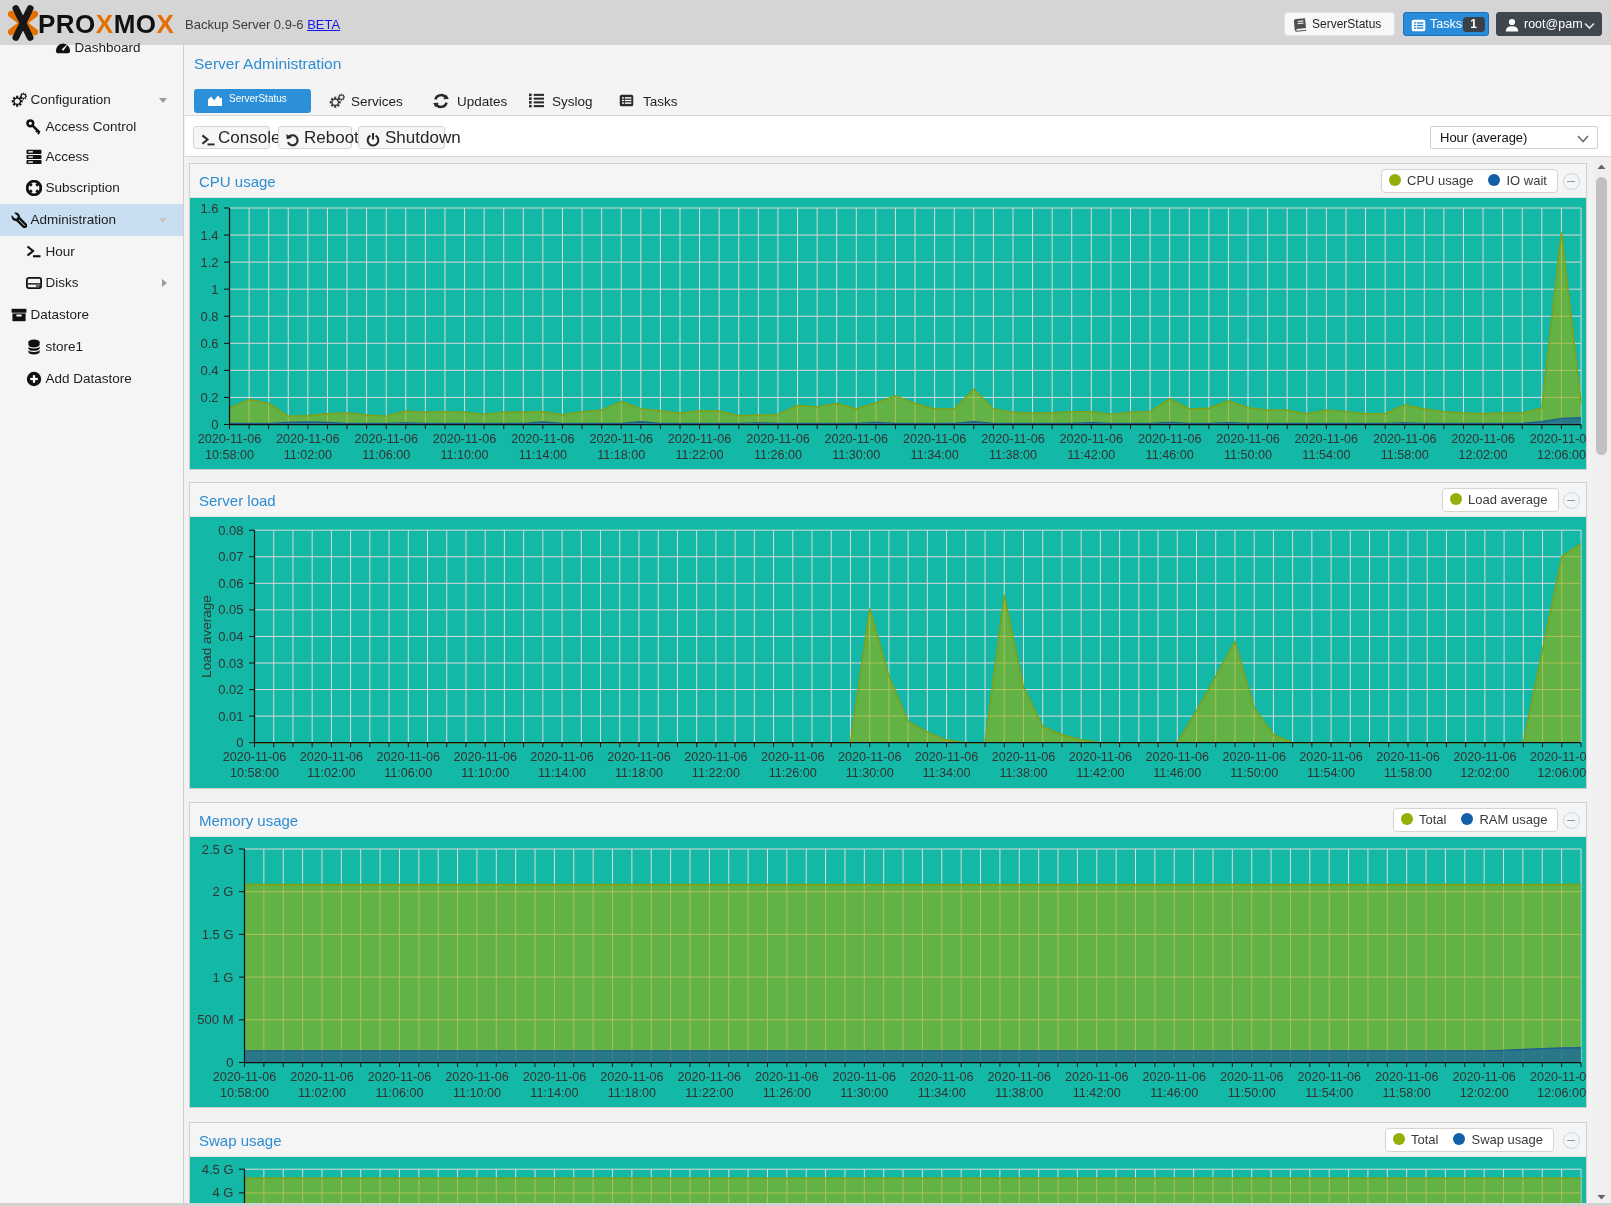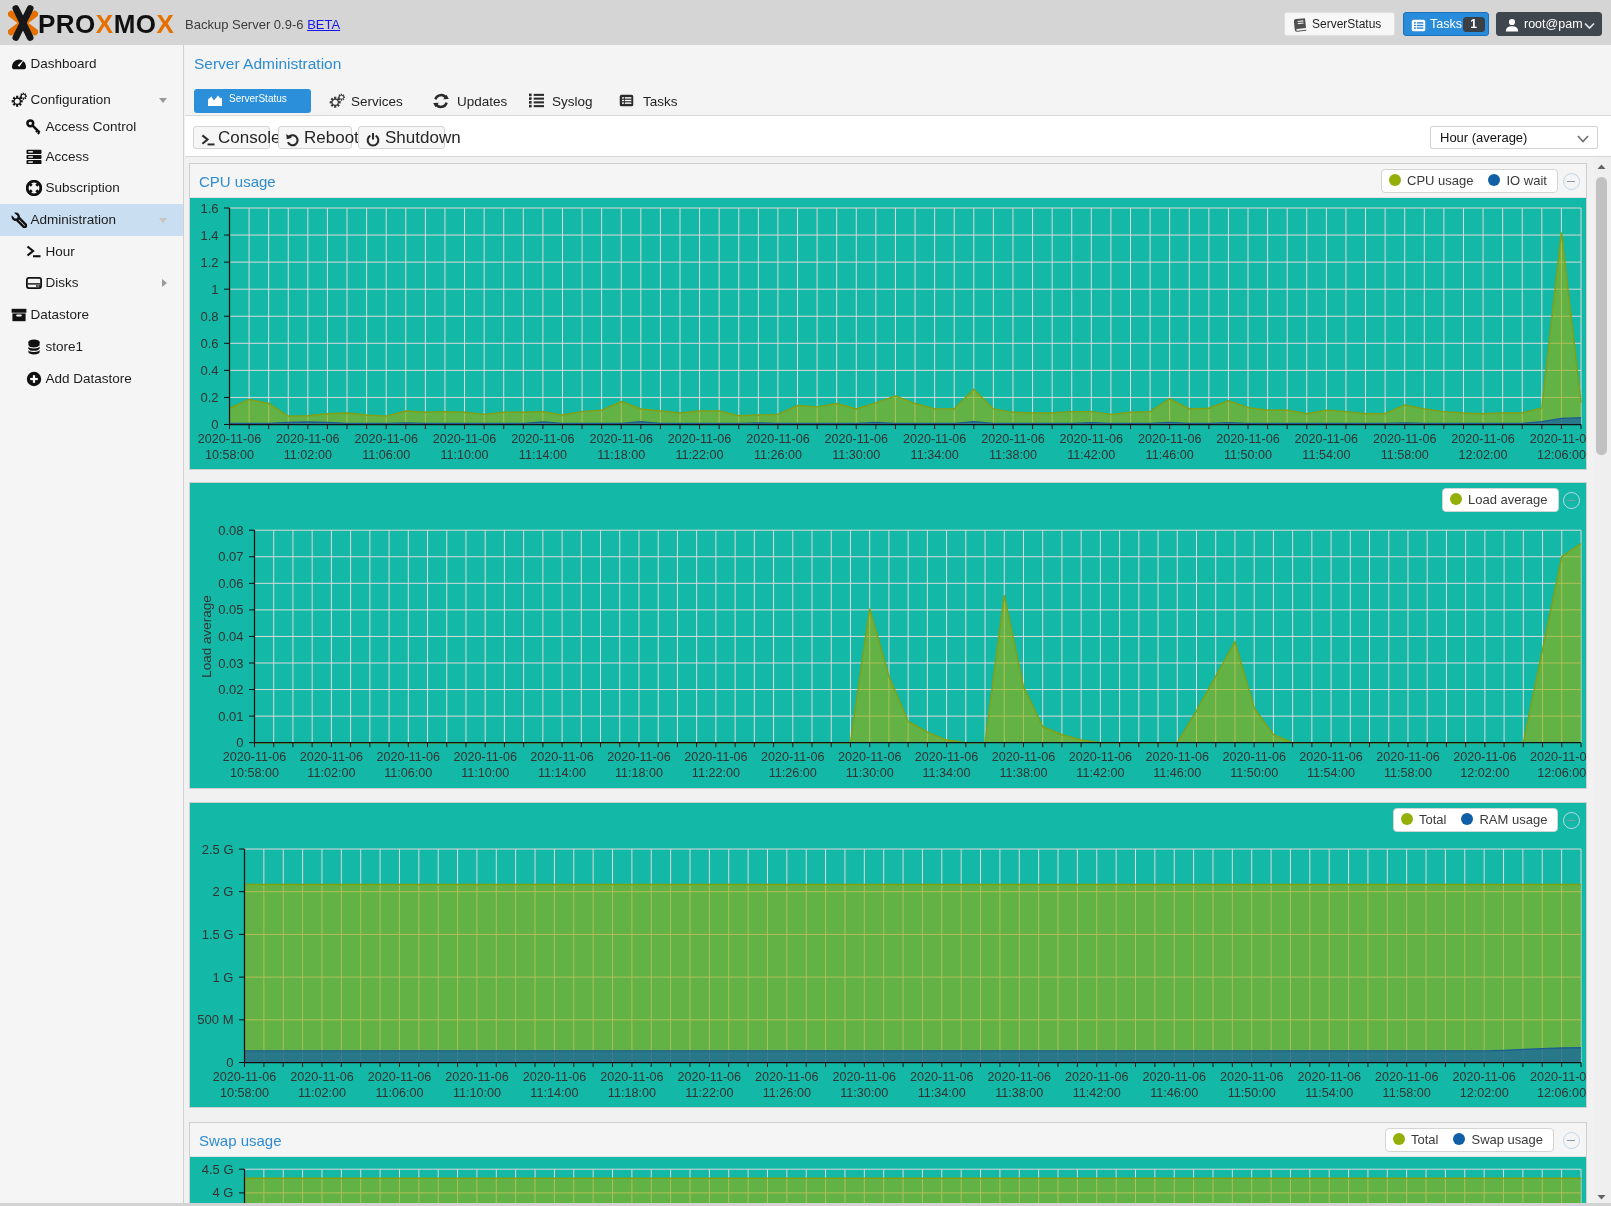--- a/index.html
+++ b/index.html
@@ -63,21 +63,21 @@
           <path d="M0.8 13.5 Q0.8 8.2 7 8.2 Q13.2 8.2 13.2 13.5 Z" fill="#fff"></path>
         </svg>
       </span>
       <span style="position:absolute;left:27px">root@pam</span>
       <svg width="11" height="8" viewBox="0 0 11 8" style="position:absolute;right:6px;top:9px">
         <path d="M1 1.5 L5.5 6 L10 1.5" fill="none" stroke="#dfe3e6" stroke-width="1.7"></path>
       </svg>
     </div>
   </div>
 <div class="abs sidebar"></div>
-<div class="navrow" style="top:48px;">
+<div class="navrow" style="top:32px;margin-left:44px;">
     <span class="ic" style="left:11px">
       <svg width="16" height="16" viewBox="0 0 16 16">
         <path d="M1.2 12.2 A 7 7 0 1 1 14.8 12.2 L13.6 13.3 L2.4 13.3 Z" fill="#111"></path>
         <path d="M6.6 9.4 L13.2 3.2 L8.5 10.8 Z" fill="#fff"></path>
       </svg>
     </span>
     <span class="tx" style="left:30.5px">Dashboard</span>
   </div>
 <div class="navrow" style="top:84px;">
     <span class="ic" style="left:11px">
@@ -341,20 +341,23 @@
         <text x="1214.72" y="245" text-anchor="middle" font-size="12.6" fill="#333333">2020-11-06</text>
         <text x="1214.72" y="261" text-anchor="middle" font-size="12.6" fill="#333333">11:58:00</text>
         <text x="1293.07" y="245" text-anchor="middle" font-size="12.6" fill="#333333">2020-11-06</text>
         <text x="1293.07" y="261" text-anchor="middle" font-size="12.6" fill="#333333">12:02:00</text>
         <text x="1371.41" y="245" text-anchor="middle" font-size="12.6" fill="#333333">2020-11-06</text>
         <text x="1371.41" y="261" text-anchor="middle" font-size="12.6" fill="#333333">12:06:00</text>
       </svg>
     </div>
   </div>
 <div class="panel" style="top:482px;height:307px">
+    <div class="phead">
+      <span class="ptitle">Server load</span>
+    </div>
     <div class="legend" style="left:1252px"><span style="margin-left:7px"><span class="ldot" style="background:#94ae0a"></span></span><span style="margin-left:6px;margin-right:10px">Load average</span></div>
     <div class="ctool" style="left:1373px"></div>
     <div style="position:absolute;left:0;top:34px;width:1396px;height:272px;overflow:hidden">
       <svg width="1396" height="272" viewBox="0 0 1396 272" style="position:absolute;left:0;top:0;font-family:'Liberation Sans',sans-serif">
         <path d="M83.72 13.2V225.7 M102.95 13.2V225.7 M122.17 13.2V225.7 M141.4 13.2V225.7 M160.62 13.2V225.7 M179.85 13.2V225.7 M199.07 13.2V225.7 M218.3 13.2V225.7 M237.52 13.2V225.7 M256.75 13.2V225.7 M275.97 13.2V225.7 M295.2 13.2V225.7 M314.42 13.2V225.7 M333.64 13.2V225.7 M352.87 13.2V225.7 M372.09 13.2V225.7 M391.32 13.2V225.7 M410.54 13.2V225.7 M429.77 13.2V225.7 M448.99 13.2V225.7 M468.22 13.2V225.7 M487.44 13.2V225.7 M506.67 13.2V225.7 M525.89 13.2V225.7 M545.12 13.2V225.7 M564.34 13.2V225.7 M583.57 13.2V225.7 M602.79 13.2V225.7 M622.01 13.2V225.7 M641.24 13.2V225.7 M660.46 13.2V225.7 M679.69 13.2V225.7 M698.91 13.2V225.7 M718.14 13.2V225.7 M737.36 13.2V225.7 M756.59 13.2V225.7 M775.81 13.2V225.7 M795.04 13.2V225.7 M814.26 13.2V225.7 M833.49 13.2V225.7 M852.71 13.2V225.7 M871.93 13.2V225.7 M891.16 13.2V225.7 M910.38 13.2V225.7 M929.61 13.2V225.7 M948.83 13.2V225.7 M968.06 13.2V225.7 M987.28 13.2V225.7 M1006.51 13.2V225.7 M1025.73 13.2V225.7 M1044.96 13.2V225.7 M1064.18 13.2V225.7 M1083.41 13.2V225.7 M1102.63 13.2V225.7 M1121.86 13.2V225.7 M1141.08 13.2V225.7 M1160.3 13.2V225.7 M1179.53 13.2V225.7 M1198.75 13.2V225.7 M1217.98 13.2V225.7 M1237.2 13.2V225.7 M1256.43 13.2V225.7 M1275.65 13.2V225.7 M1294.88 13.2V225.7 M1314.1 13.2V225.7 M1333.33 13.2V225.7 M1352.55 13.2V225.7 M1371.78 13.2V225.7 M1391 13.2V225.7" stroke="#d9d9d9" stroke-width="1" fill="none"></path>
         <path d="M64.5 39.76H1391 M64.5 66.32H1391 M64.5 92.88H1391 M64.5 119.44H1391 M64.5 146H1391 M64.5 172.56H1391 M64.5 199.12H1391 M64.5 13.2H1391" stroke="#d9d9d9" stroke-width="1" fill="none"></path>
         <polygon points="64.5,225.7 64.5,225.7 83.72,225.7 102.95,225.7 122.17,225.7 141.4,225.7 160.62,225.7 179.85,225.7 199.07,225.7 218.3,225.7 237.52,225.7 256.75,225.7 275.97,225.7 295.2,225.7 314.42,225.7 333.64,225.7 352.87,225.7 372.09,225.7 391.32,225.7 410.54,225.7 429.77,225.7 448.99,225.7 468.22,225.7 487.44,225.7 506.67,225.7 525.89,225.7 545.12,225.7 564.34,225.7 583.57,225.7 602.79,225.7 622.01,225.7 641.24,225.7 660.46,225.7 679.69,91.57 698.91,159.3 718.14,204.45 737.36,215.08 756.59,223.04 775.81,225.7 795.04,225.7 814.26,78.29 833.49,169.92 852.71,209.76 871.93,217.73 891.16,223.04 910.38,225.7 929.61,225.7 948.83,225.7 968.06,225.7 987.28,225.7 1006.51,193.83 1025.73,159.3 1044.96,124.77 1064.18,191.17 1083.41,217.73 1102.63,225.7 1121.86,225.7 1141.08,225.7 1160.3,225.7 1179.53,225.7 1198.75,225.7 1217.98,225.7 1237.2,225.7 1256.43,225.7 1275.65,225.7 1294.88,225.7 1314.1,225.7 1333.33,225.7 1352.55,132.74 1371.78,39.78 1391,26.5 1391,225.7" fill="#94ae0a" fill-opacity="0.62"></polygon>
         <polyline points="64.5,225.7 83.72,225.7 102.95,225.7 122.17,225.7 141.4,225.7 160.62,225.7 179.85,225.7 199.07,225.7 218.3,225.7 237.52,225.7 256.75,225.7 275.97,225.7 295.2,225.7 314.42,225.7 333.64,225.7 352.87,225.7 372.09,225.7 391.32,225.7 410.54,225.7 429.77,225.7 448.99,225.7 468.22,225.7 487.44,225.7 506.67,225.7 525.89,225.7 545.12,225.7 564.34,225.7 583.57,225.7 602.79,225.7 622.01,225.7 641.24,225.7 660.46,225.7 679.69,91.57 698.91,159.3 718.14,204.45 737.36,215.08 756.59,223.04 775.81,225.7 795.04,225.7 814.26,78.29 833.49,169.92 852.71,209.76 871.93,217.73 891.16,223.04 910.38,225.7 929.61,225.7 948.83,225.7 968.06,225.7 987.28,225.7 1006.51,193.83 1025.73,159.3 1044.96,124.77 1064.18,191.17 1083.41,217.73 1102.63,225.7 1121.86,225.7 1141.08,225.7 1160.3,225.7 1179.53,225.7 1198.75,225.7 1217.98,225.7 1237.2,225.7 1256.43,225.7 1275.65,225.7 1294.88,225.7 1314.1,225.7 1333.33,225.7 1352.55,132.74 1371.78,39.78 1391,26.5" fill="none" stroke="#85a00f" stroke-width="1.4"></polyline>
         <path d="M64.5 13.2V225.7" stroke="#111111" stroke-width="1.25" fill="none"></path>
         <path d="M64.5 225.7H1391" stroke="#111111" stroke-width="1.25" fill="none"></path>
@@ -403,20 +406,23 @@
         <text x="1217.98" y="260.2" text-anchor="middle" font-size="12.6" fill="#333333">11:58:00</text>
         <text x="1294.88" y="244.2" text-anchor="middle" font-size="12.6" fill="#333333">2020-11-06</text>
         <text x="1294.88" y="260.2" text-anchor="middle" font-size="12.6" fill="#333333">12:02:00</text>
         <text x="1371.78" y="244.2" text-anchor="middle" font-size="12.6" fill="#333333">2020-11-06</text>
         <text x="1371.78" y="260.2" text-anchor="middle" font-size="12.6" fill="#333333">12:06:00</text>
         <text x="21" y="119.45" text-anchor="middle" font-size="13.5" fill="#333" transform="rotate(-90 21 119.45)">Load average</text>
       </svg>
     </div>
   </div>
 <div class="panel" style="top:802px;height:306px">
+    <div class="phead">
+      <span class="ptitle">Memory usage</span>
+    </div>
     <div class="legend" style="left:1203px"><span style="margin-left:7px"><span class="ldot" style="background:#94ae0a"></span></span><span style="margin-left:6px;margin-right:0">Total</span><span style="margin-left:15px"><span class="ldot" style="background:#115fa6"></span></span><span style="margin-left:6px;margin-right:10px">RAM usage</span></div>
     <div class="ctool" style="left:1373px"></div>
     <div style="position:absolute;left:0;top:34px;width:1396px;height:271px;overflow:hidden">
       <svg width="1396" height="283" viewBox="0 0 1396 283" style="position:absolute;left:0;top:0;font-family:'Liberation Sans',sans-serif">
         <path d="M73.87 12V225.5 M93.24 12V225.5 M112.61 12V225.5 M131.98 12V225.5 M151.35 12V225.5 M170.72 12V225.5 M190.09 12V225.5 M209.46 12V225.5 M228.83 12V225.5 M248.2 12V225.5 M267.57 12V225.5 M286.93 12V225.5 M306.3 12V225.5 M325.67 12V225.5 M345.04 12V225.5 M364.41 12V225.5 M383.78 12V225.5 M403.15 12V225.5 M422.52 12V225.5 M441.89 12V225.5 M461.26 12V225.5 M480.63 12V225.5 M500 12V225.5 M519.37 12V225.5 M538.74 12V225.5 M558.11 12V225.5 M577.48 12V225.5 M596.85 12V225.5 M616.22 12V225.5 M635.59 12V225.5 M654.96 12V225.5 M674.33 12V225.5 M693.7 12V225.5 M713.07 12V225.5 M732.43 12V225.5 M751.8 12V225.5 M771.17 12V225.5 M790.54 12V225.5 M809.91 12V225.5 M829.28 12V225.5 M848.65 12V225.5 M868.02 12V225.5 M887.39 12V225.5 M906.76 12V225.5 M926.13 12V225.5 M945.5 12V225.5 M964.87 12V225.5 M984.24 12V225.5 M1003.61 12V225.5 M1022.98 12V225.5 M1042.35 12V225.5 M1061.72 12V225.5 M1081.09 12V225.5 M1100.46 12V225.5 M1119.83 12V225.5 M1139.2 12V225.5 M1158.57 12V225.5 M1177.93 12V225.5 M1197.3 12V225.5 M1216.67 12V225.5 M1236.04 12V225.5 M1255.41 12V225.5 M1274.78 12V225.5 M1294.15 12V225.5 M1313.52 12V225.5 M1332.89 12V225.5 M1352.26 12V225.5 M1371.63 12V225.5 M1391 12V225.5" stroke="#d9d9d9" stroke-width="1" fill="none"></path>
         <path d="M54.5 54.7H1391 M54.5 97.4H1391 M54.5 140.1H1391 M54.5 182.8H1391 M54.5 12H1391" stroke="#d9d9d9" stroke-width="1" fill="none"></path>
         <polygon points="54.5,225.5 54.5,47.44 73.87,47.44 93.24,47.44 112.61,47.44 131.98,47.44 151.35,47.44 170.72,47.44 190.09,47.44 209.46,47.44 228.83,47.44 248.2,47.44 267.57,47.44 286.93,47.44 306.3,47.44 325.67,47.44 345.04,47.44 364.41,47.44 383.78,47.44 403.15,47.44 422.52,47.44 441.89,47.44 461.26,47.44 480.63,47.44 500,47.44 519.37,47.44 538.74,47.44 558.11,47.44 577.48,47.44 596.85,47.44 616.22,47.44 635.59,47.44 654.96,47.44 674.33,47.44 693.7,47.44 713.07,47.44 732.43,47.44 751.8,47.44 771.17,47.44 790.54,47.44 809.91,47.44 829.28,47.44 848.65,47.44 868.02,47.44 887.39,47.44 906.76,47.44 926.13,47.44 945.5,47.44 964.87,47.44 984.24,47.44 1003.61,47.44 1022.98,47.44 1042.35,47.44 1061.72,47.44 1081.09,47.44 1100.46,47.44 1119.83,47.44 1139.2,47.44 1158.57,47.44 1177.93,47.44 1197.3,47.44 1216.67,47.44 1236.04,47.44 1255.41,47.44 1274.78,47.44 1294.15,47.44 1313.52,47.44 1332.89,47.44 1352.26,47.44 1371.63,47.44 1391,47.44 1391,225.5" fill="#94ae0a" fill-opacity="0.62"></polygon>
         <polyline points="54.5,47.44 73.87,47.44 93.24,47.44 112.61,47.44 131.98,47.44 151.35,47.44 170.72,47.44 190.09,47.44 209.46,47.44 228.83,47.44 248.2,47.44 267.57,47.44 286.93,47.44 306.3,47.44 325.67,47.44 345.04,47.44 364.41,47.44 383.78,47.44 403.15,47.44 422.52,47.44 441.89,47.44 461.26,47.44 480.63,47.44 500,47.44 519.37,47.44 538.74,47.44 558.11,47.44 577.48,47.44 596.85,47.44 616.22,47.44 635.59,47.44 654.96,47.44 674.33,47.44 693.7,47.44 713.07,47.44 732.43,47.44 751.8,47.44 771.17,47.44 790.54,47.44 809.91,47.44 829.28,47.44 848.65,47.44 868.02,47.44 887.39,47.44 906.76,47.44 926.13,47.44 945.5,47.44 964.87,47.44 984.24,47.44 1003.61,47.44 1022.98,47.44 1042.35,47.44 1061.72,47.44 1081.09,47.44 1100.46,47.44 1119.83,47.44 1139.2,47.44 1158.57,47.44 1177.93,47.44 1197.3,47.44 1216.67,47.44 1236.04,47.44 1255.41,47.44 1274.78,47.44 1294.15,47.44 1313.52,47.44 1332.89,47.44 1352.26,47.44 1371.63,47.44 1391,47.44" fill="none" stroke="#85a00f" stroke-width="1.4"></polyline>
         <polygon points="54.5,225.5 54.5,213.89 73.87,213.89 93.24,213.89 112.61,213.89 131.98,213.89 151.35,213.89 170.72,213.89 190.09,213.89 209.46,213.89 228.83,213.89 248.2,213.89 267.57,213.89 286.93,213.89 306.3,213.89 325.67,213.89 345.04,213.89 364.41,213.89 383.78,213.89 403.15,213.89 422.52,213.89 441.89,213.89 461.26,213.89 480.63,213.89 500,213.89 519.37,213.89 538.74,213.89 558.11,213.89 577.48,213.89 596.85,213.89 616.22,213.89 635.59,213.89 654.96,213.89 674.33,213.89 693.7,213.89 713.07,213.89 732.43,213.89 751.8,213.89 771.17,213.89 790.54,213.89 809.91,213.89 829.28,213.89 848.65,213.89 868.02,213.89 887.39,213.89 906.76,213.89 926.13,213.89 945.5,213.89 964.87,213.89 984.24,213.89 1003.61,213.89 1022.98,213.89 1042.35,213.89 1061.72,213.89 1081.09,213.89 1100.46,213.89 1119.83,213.89 1139.2,213.89 1158.57,213.89 1177.93,213.89 1197.3,213.89 1216.67,213.89 1236.04,213.89 1255.41,213.89 1274.78,213.89 1294.15,213.89 1313.52,213.37 1332.89,212.52 1352.26,211.58 1371.63,210.98 1391,210.81 1391,225.5" fill="#115fa6" fill-opacity="0.7"></polygon>
         <polyline points="54.5,213.89 73.87,213.89 93.24,213.89 112.61,213.89 131.98,213.89 151.35,213.89 170.72,213.89 190.09,213.89 209.46,213.89 228.83,213.89 248.2,213.89 267.57,213.89 286.93,213.89 306.3,213.89 325.67,213.89 345.04,213.89 364.41,213.89 383.78,213.89 403.15,213.89 422.52,213.89 441.89,213.89 461.26,213.89 480.63,213.89 500,213.89 519.37,213.89 538.74,213.89 558.11,213.89 577.48,213.89 596.85,213.89 616.22,213.89 635.59,213.89 654.96,213.89 674.33,213.89 693.7,213.89 713.07,213.89 732.43,213.89 751.8,213.89 771.17,213.89 790.54,213.89 809.91,213.89 829.28,213.89 848.65,213.89 868.02,213.89 887.39,213.89 906.76,213.89 926.13,213.89 945.5,213.89 964.87,213.89 984.24,213.89 1003.61,213.89 1022.98,213.89 1042.35,213.89 1061.72,213.89 1081.09,213.89 1100.46,213.89 1119.83,213.89 1139.2,213.89 1158.57,213.89 1177.93,213.89 1197.3,213.89 1216.67,213.89 1236.04,213.89 1255.41,213.89 1274.78,213.89 1294.15,213.89 1313.52,213.37 1332.89,212.52 1352.26,211.58 1371.63,210.98 1391,210.81" fill="none" stroke="#1d5e92" stroke-width="1.4"></polyline>

